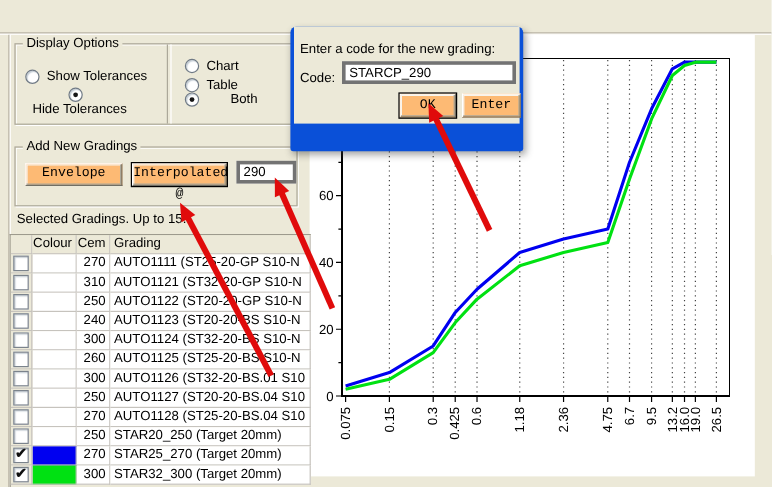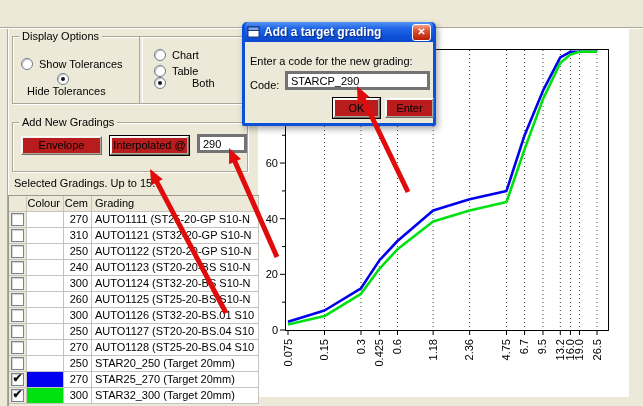--- a/index.html
+++ b/index.html
@@ -17,23 +17,23 @@
   .groupbox{position:absolute;border:1px solid #ACA899;box-shadow:1px 1px 0 #FFFFFF, inset 1px 1px 0 #FFFFFF;}
   .gb-label{position:absolute;top:-7px;left:6px;background:#ECE9D8;padding:0 3px;line-height:13px;white-space:nowrap;}
   .gb-divider{position:absolute;top:0;bottom:0;width:2px;border-left:1px solid #ACA899;border-right:1px solid #FFFFFF;}
   
   .rrow{position:absolute;display:flex;align-items:center;height:13px;}
   .radio{width:10px;height:10px;border-radius:50%;background:#fff;border:1px solid #707A85;
          box-shadow:inset 1px 1px 1px #C3CCD4;position:relative;flex:0 0 auto;}
   .radio.sel::after{content:"";position:absolute;left:3px;top:3px;width:4px;height:4px;border-radius:50%;background:#161616;}
   .rlabel{margin-left:6px;white-space:nowrap;}
   
-  .btn{position:absolute;background:#b91c1c;border:1px solid;border-color:#FFFFFF #716F64 #716F64 #FFFFFF;
+  .btn{position:absolute;background:#fdba74;border:1px solid;border-color:#FFFFFF #716F64 #716F64 #FFFFFF;
        box-shadow:inset -1px -1px 0 #ACA899, inset 1px 1px 0 #F6F4EE;
-       font-family:Liberation Sans, sans-serif;font-size:11px;text-align:center;padding:0;line-height:17px;cursor:default;}
+       font-family:Liberation Mono, monospace;font-size:11px;text-align:center;padding:0;line-height:17px;cursor:default;}
   .btn.default{outline:1px solid #000;}
   
   .tinput{position:absolute;background:#fff;border:3px solid #737373;
           font-family:"Liberation Sans",sans-serif;font-size:11px;padding:1px 3px;box-sizing:border-box;}
   
   #gradings-table{position:absolute;left:8px;top:195px;width:250px;height:211px;background:#ECE9D8;border-top:1px solid #9D9A8D;border-left:1px solid #9D9A8D;}
   .trow{display:grid;grid-template-columns:18px 37px 28px 1fr;height:16px;}
   .tcell{border-right:1px solid #C6C3BD;border-bottom:1px solid #C6C3BD;overflow:hidden;white-space:nowrap;
          line-height:15px;box-sizing:border-box;}
   .tcell.hdr{background:#ECE9D8;}
@@ -282,28 +282,20 @@
             <span class="check">✔</span>
           </div>
           <div class="tcell white" style="background: rgb(0, 225, 18);"></div>
           <div class="tcell white right">300</div>
           <div class="tcell white left">STAR32_300 (Target  20mm)</div>
         </div>
       </div>
   </div>
 
   <div id="dialog">
-    <div id="dialog-title">
-      <svg width="13" height="12">
-        <rect x="1" y="1" width="11" height="10" fill="#FFFFFF" stroke="#16387E"></rect>
-        <rect x="1" y="1" width="11" height="3.5" fill="#7DA7E8" stroke="#16387E"></rect>
-      </svg>
-      <span class="ttl">Add a target grading</span>
-      <div id="dlg-close">✕</div>
-    </div>
     <div id="dialog-body">
       <div id="dlg-prompt">Enter a code for the new grading:</div>
       <div id="dlg-code-label">Code:</div>
       <input class="tinput" id="dlg-code-input" value="STARCP_290" style="">
       <button class="btn default" id="dlg-ok">OK</button>
       <button class="btn" id="dlg-cancel">Enter</button>
     </div>
   </div>
 
   <svg id="arrows-svg" width="643" height="406">

